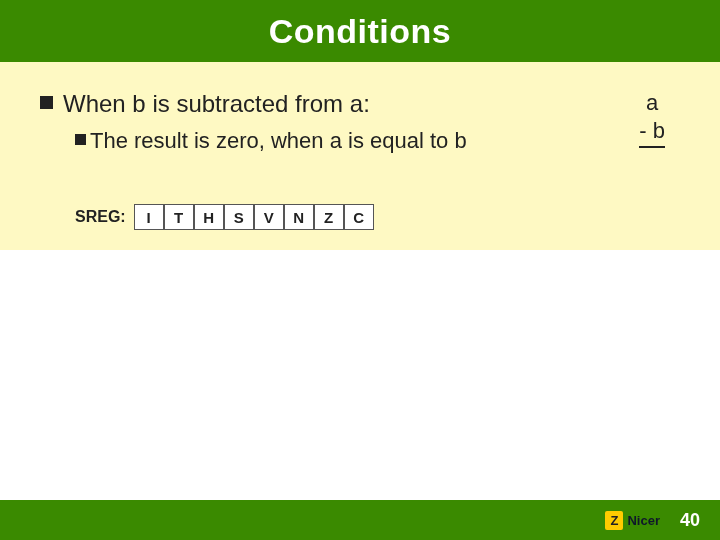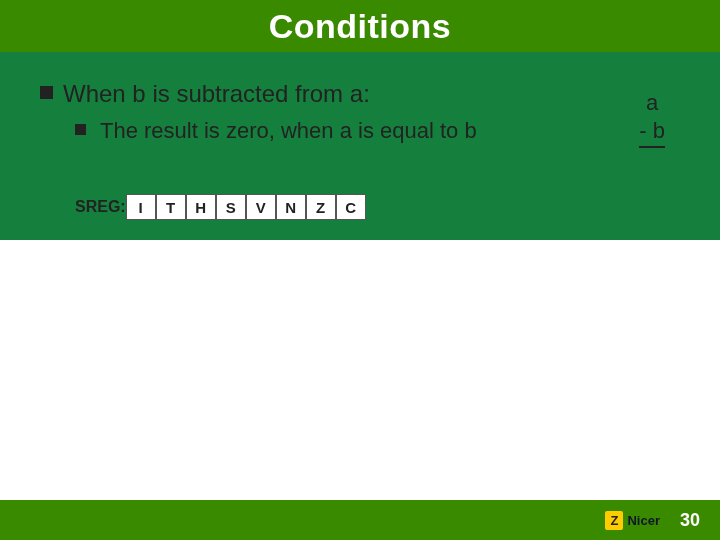--- a/index.html
+++ b/index.html
@@ -9,36 +9,36 @@
       height: 540px;
       background: #ffffff;
       font-family: Arial, sans-serif;
       overflow: hidden;
       position: relative;
     }
 
     .header-bar {
       background: #3a8a00;
       width: 100%;
-      height: 52px;
+      height: 62px;
       display: flex;
       align-items: center;
       justify-content: center;
     }
 
     .header-title {
       color: #ffffff;
       font-size: 34px;
       font-weight: bold;
       letter-spacing: 0.5px;
     }
 
     .content-area {
       padding: 28px 40px 20px 40px;
-      background: #15803d;
+      background: #fef9c3;
     }
 
     .main-bullet {
       display: flex;
       align-items: flex-start;
       gap: 10px;
       margin-bottom: 10px;
     }
 
     .bullet-square {
@@ -56,21 +56,21 @@
     }
 
     .sub-bullets {
       margin-left: 35px;
       margin-top: 4px;
     }
 
     .sub-bullet {
       display: flex;
       align-items: flex-start;
-      gap: 14px;
+      gap: 4px;
       margin-bottom: 6px;
     }
 
     .sub-bullet-square {
       width: 11px;
       height: 11px;
       background: #222222;
       margin-top: 6px;
       flex-shrink: 0;
     }
@@ -100,21 +100,21 @@
       font-size: 22px;
       border-bottom: 2px solid #222222;
       padding-bottom: 2px;
       width: 100%;
       text-align: right;
     }
 
     .sreg-row {
       display: flex;
       align-items: center;
-      gap: 0;
+      gap: 8px;
       margin-top: 50px;
       margin-left: 35px;
     }
 
     .sreg-label {
       font-size: 16px;
       color: #222222;
       font-weight: bold;
     }
 
@@ -217,14 +217,14 @@
 <div class="right-side">
   <span class="right-a">a</span>
   <span class="right-b">- b</span>
 </div>
 
 <div class="footer-bar">
   <div class="footer-logo">
     <span class="footer-logo-box">Z</span>
     <span class="footer-logo-text">Nicer</span>
   </div>
-  <span class="page-number">30</span>
+  <span class="page-number">40</span>
 </div>
 
 </body></html>

